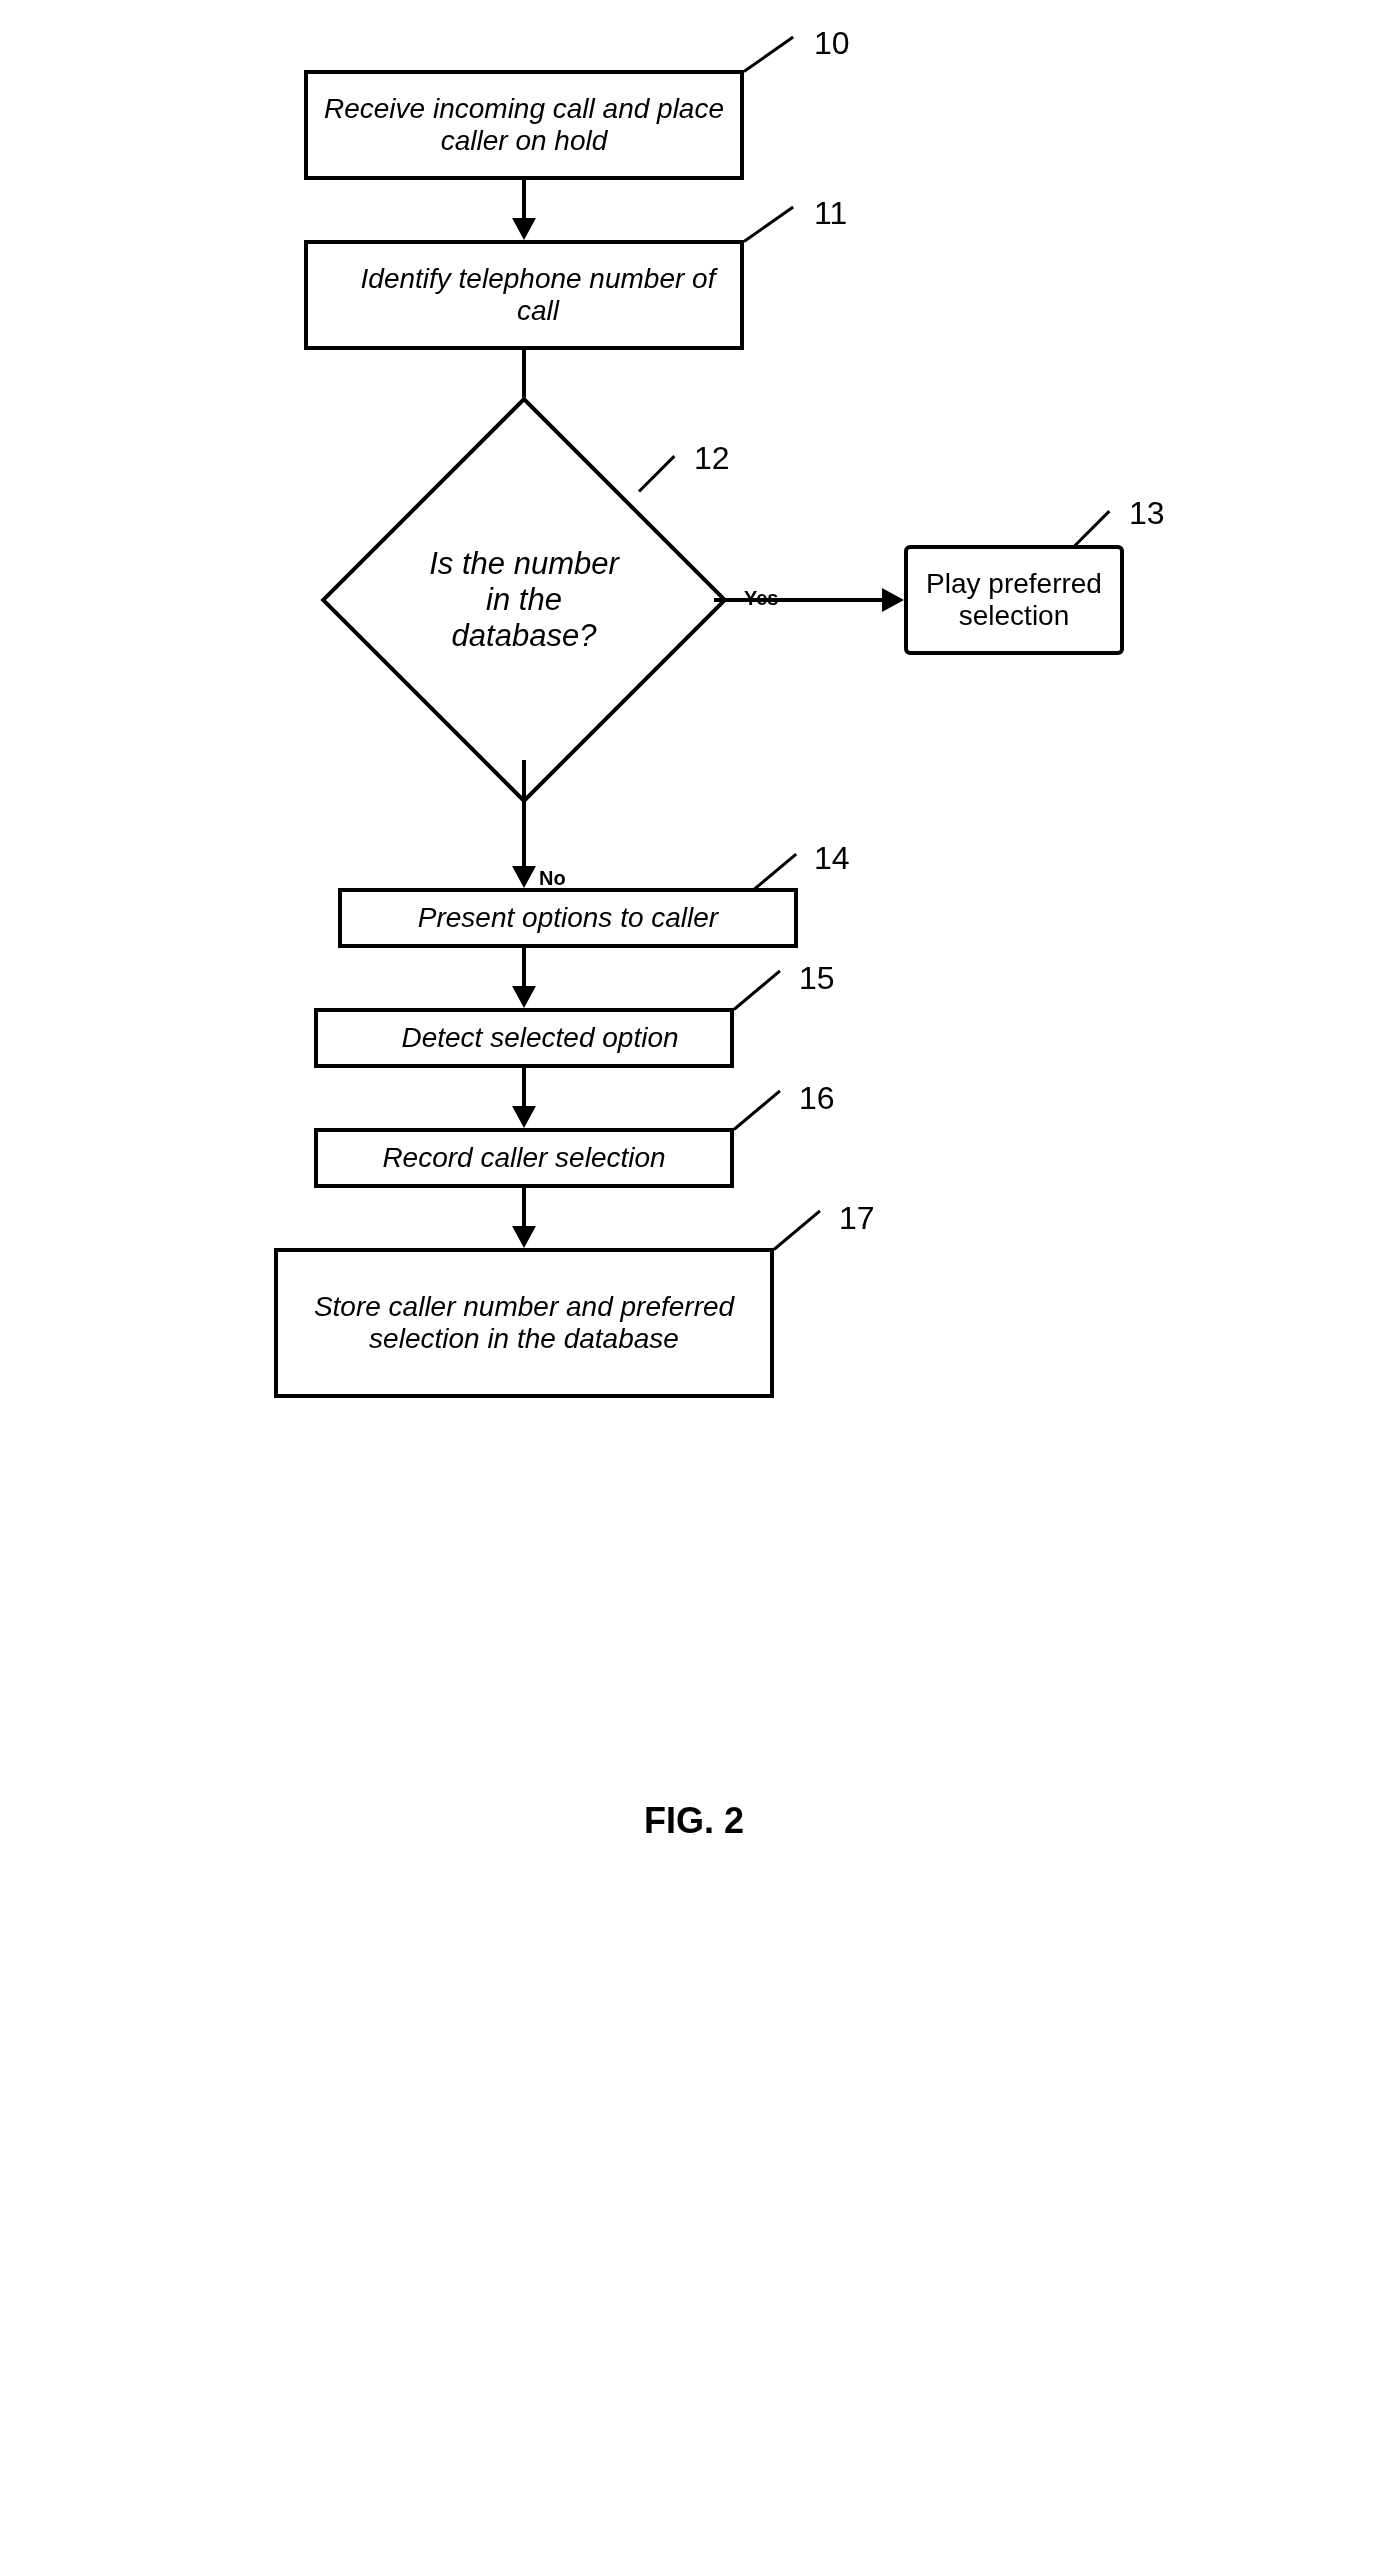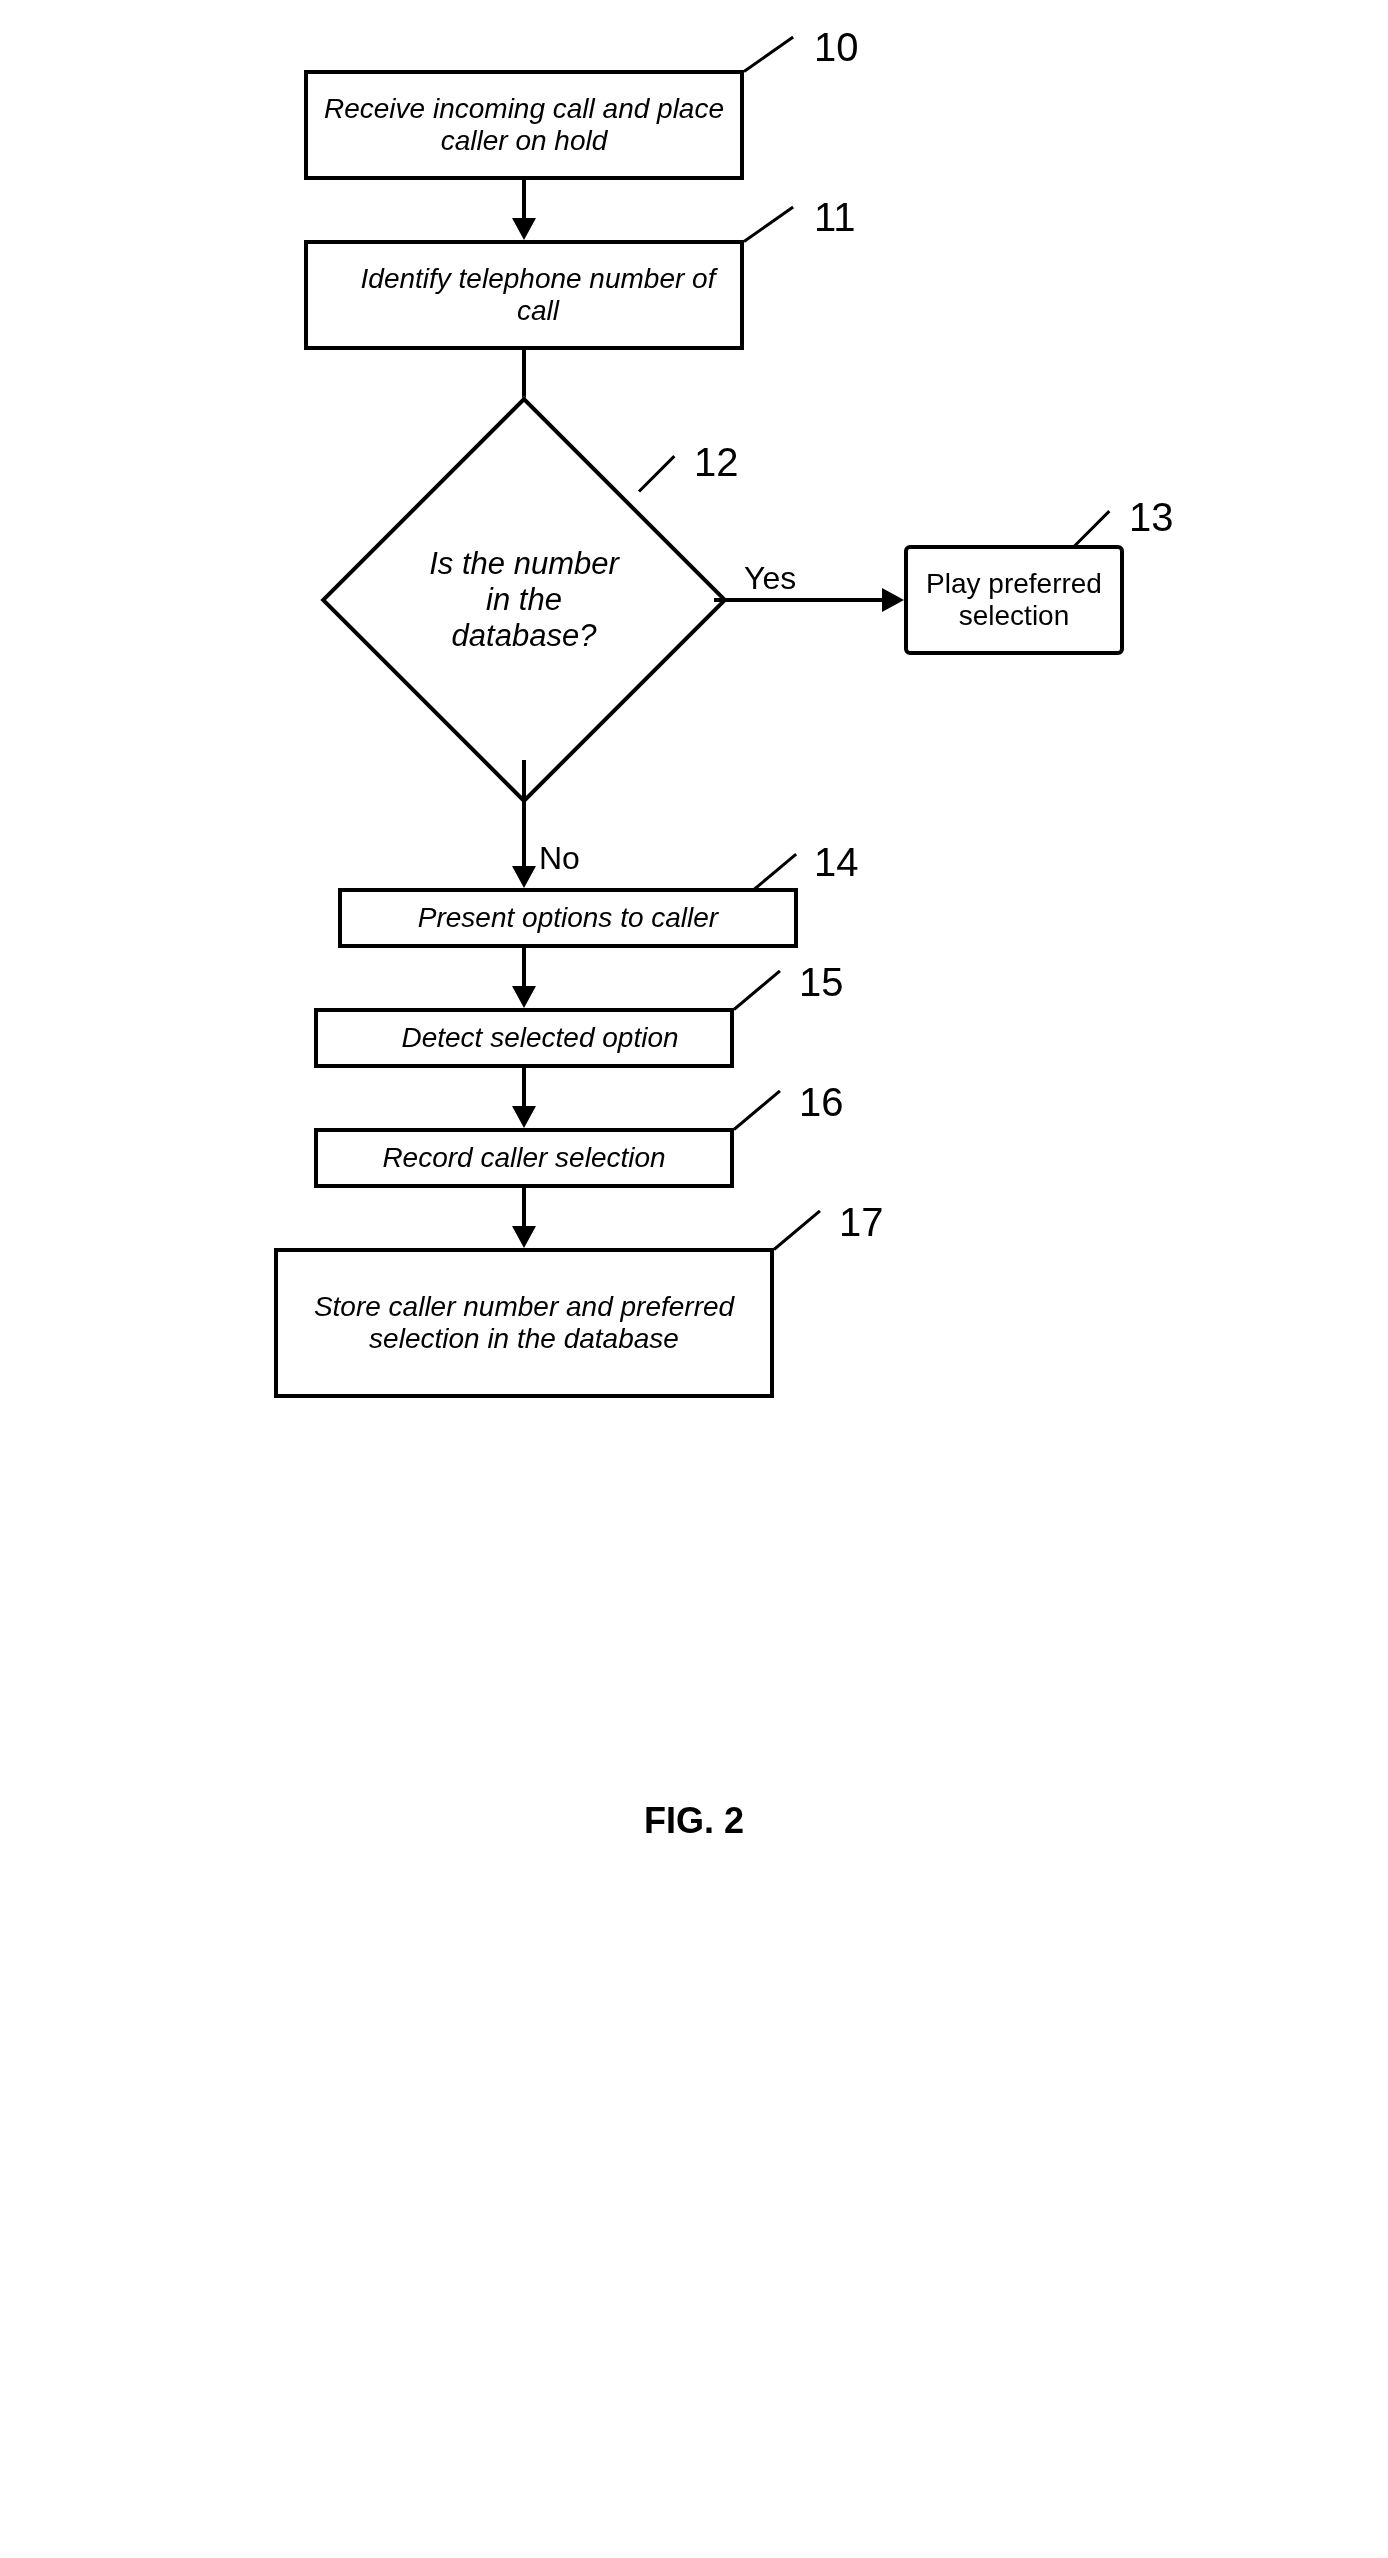--- a/index.html
+++ b/index.html
@@ -56,21 +56,21 @@
       top: 50%;
       left: 50%;
       transform: translate(-50%, -50%);
       text-align: center;
       font-style: italic;
       font-size: 31px;
       width: 220px;
     }
     .ref-label {
       position: absolute;
-      font-size: 40px;
+      font-size: 32px;
       font-weight: normal;
     }
     .ref-line {
       position: absolute;
       border-top: 3px solid black;
       transform-origin: left center;
     }
     .arrow-line-v {
       position: absolute;
       width: 4px;
@@ -92,22 +92,23 @@
     .arrow-head-right {
       position: absolute;
       width: 0;
       height: 0;
       border-top: 12px solid transparent;
       border-bottom: 12px solid transparent;
       border-left: 22px solid black;
     }
     .edge-label {
       position: absolute;
-      font-size: 32px;
-      font-weight: normal;
+      font-size: 20px;
+      font-weight: bold;
+      margin-top: 27px;
     }
   </style>
 </head>
 <body>
 
 <div class="flowchart">
 
   <div class="box" style="left:60px; top:30px; width:440px; height:110px;">
     <span>Receive incoming call and place caller on hold</span>
   </div>

